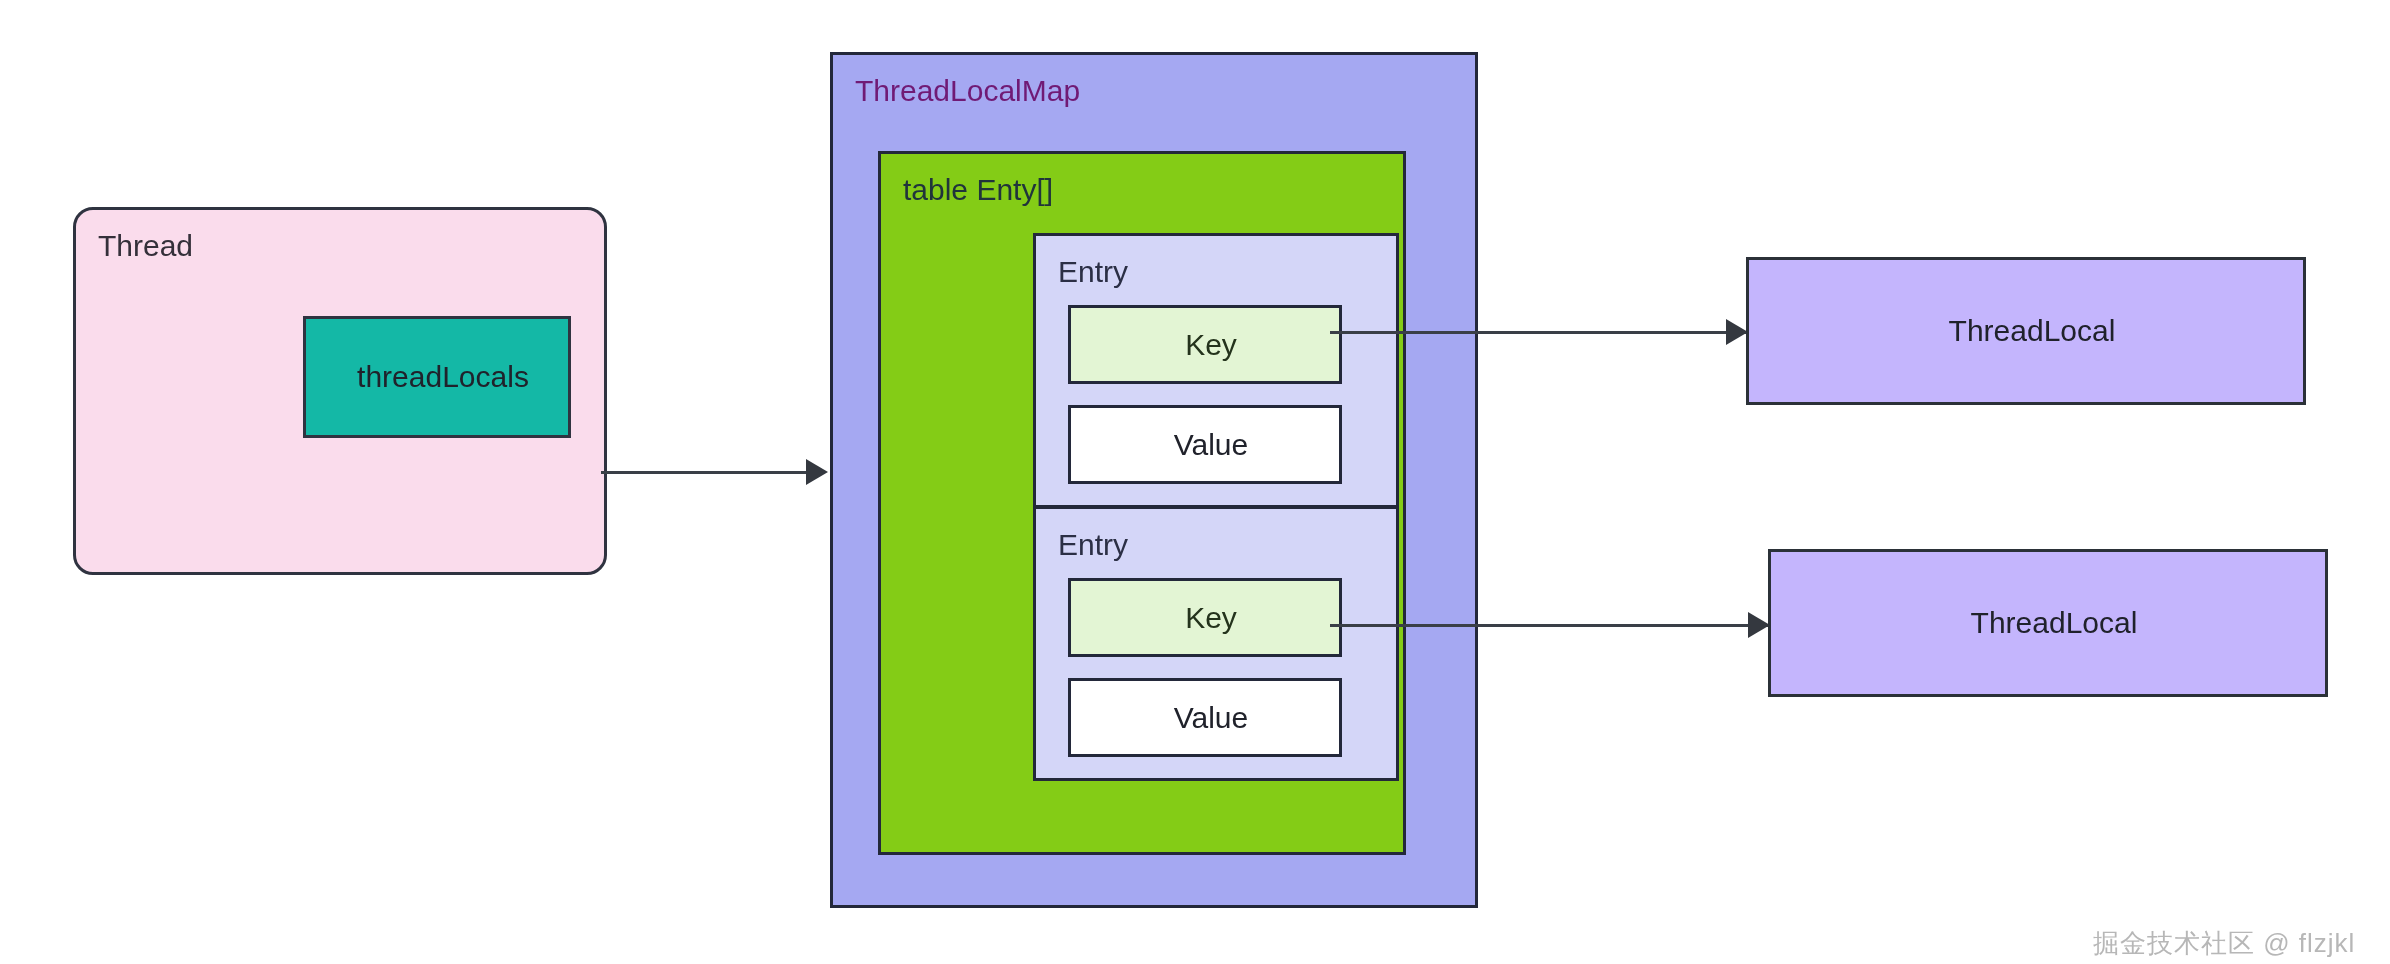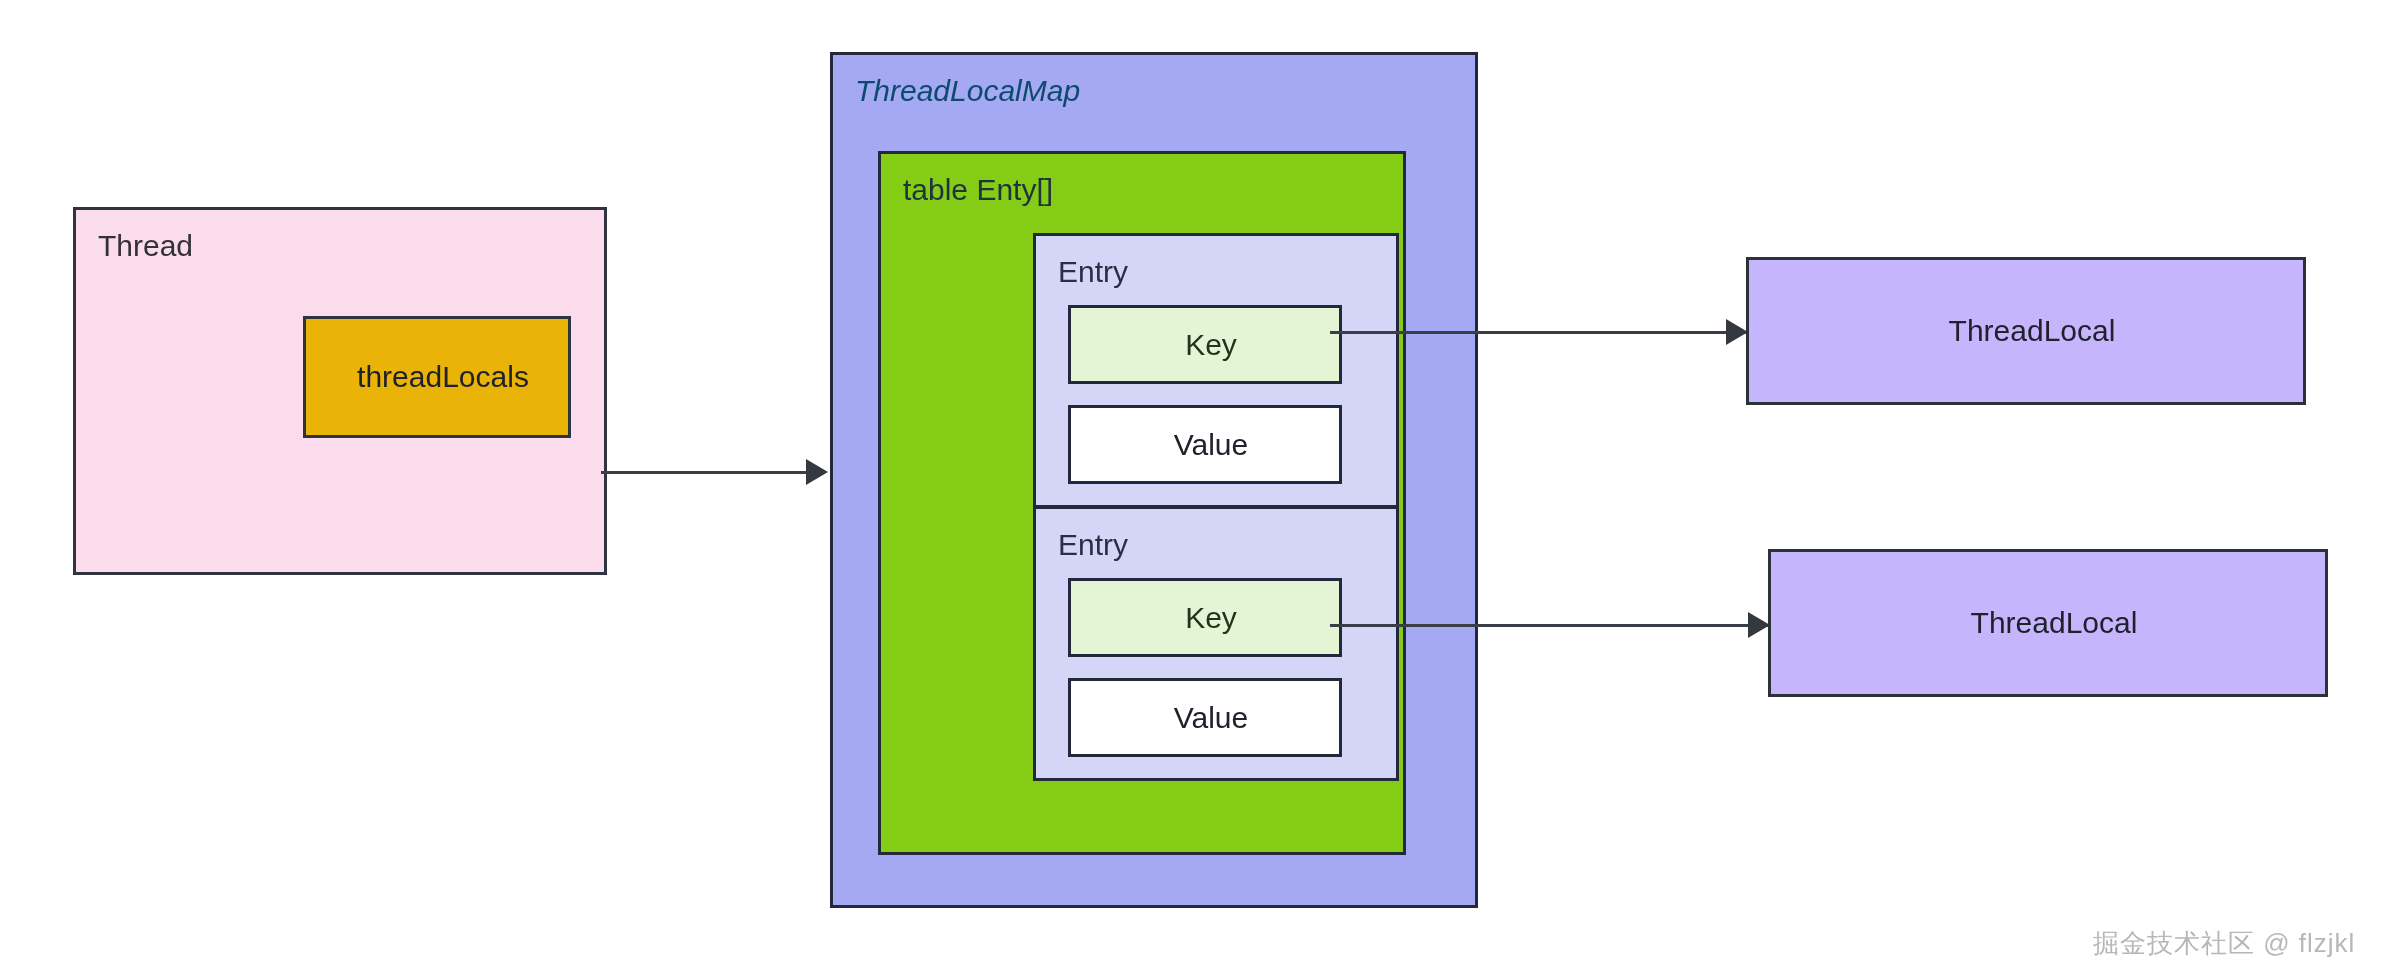--- a/index.html
+++ b/index.html
@@ -43,30 +43,30 @@
     top: 50%;
     transform: translateY(-50%);
     text-align: center;
     font-size: 30px;
     white-space: nowrap;
     padding-left: 12px;
   }
 
   
   .thread-box        { background: #fadcec; border-color: #2f3340; }
-  .threadlocals-box  { background: #eab308; border-color: #2f3340; }
+  .threadlocals-box  { background: #14b8a6; border-color: #2f3340; }
   .tlmap-box         { background: #a5a8f2; border-color: #23283a; }
   .table-box         { background: #84cc16; border-color: #23283a; }
   .entry-box         { background: #d4d6f8; border-color: #23283a; }
   .key-box           { background: #e3f5d4; border-color: #23283a; color:#24331c; }
   .value-box         { background: #ffffff; border-color: #23283a; }
   .threadlocal-box   { background: #c4b5fd; border-color: #2b3138; }
 
   .entry-box .box-title { color: #2b2f45; }
-  .tlmap-box > .box-title { color: #0c4a6e; font-style: italic; }
+  .tlmap-box > .box-title { color: #701a75; }
   .table-box > .box-title { color: #20343b; }
 
   
   .hline {
     position: absolute;
     height: 0;
     border-top: 3px solid #3a3f47;
   }
   .arrowhead {
     position: absolute;
@@ -84,21 +84,21 @@
     color: #b7b7b7;
     white-space: nowrap;
     letter-spacing: 1px;
   }
 </style>
 </head>
 <body>
 
 <div id="canvas">
 
-  <div class="box thread-box" style="left:73px; top:207px; width:534px; height:368px;">
+  <div class="box thread-box" style="left:73px; top:207px; width:534px; height:368px;border-radius:20px;">
     <div class="box-title">Thread</div>
 
     <div class="box threadlocals-box" style="left:227px; top:106px; width:268px; height:122px;">
       <div class="box-center-label">threadLocals</div>
     </div>
   </div>
 
   <div class="hline" style="left:601px; top:471px; width:215px;"></div>
   <div class="arrowhead" style="left:806px; top:459px;"></div>
 

